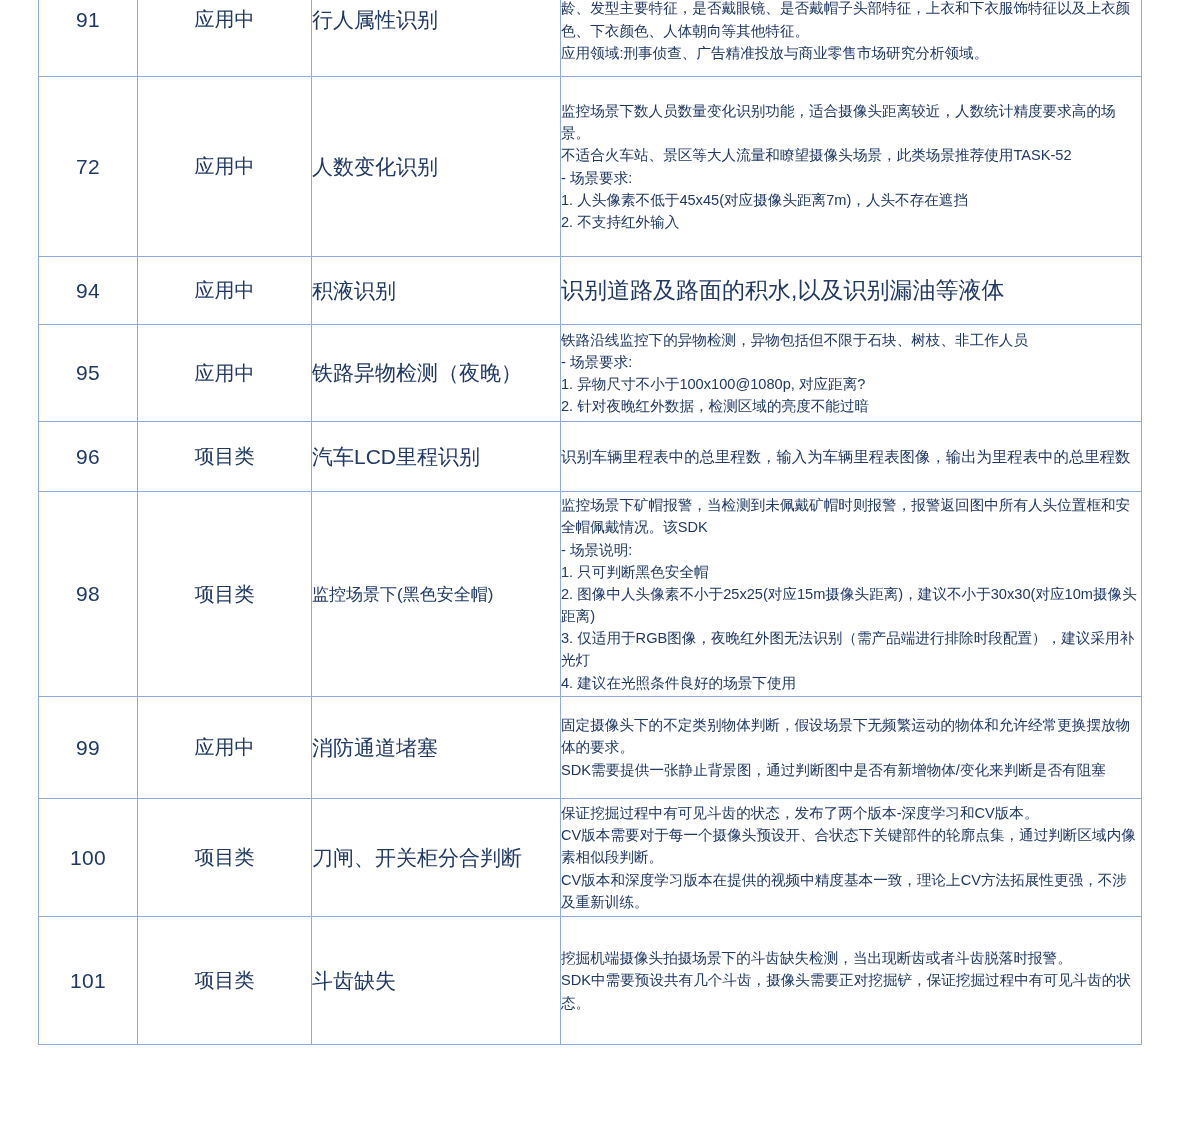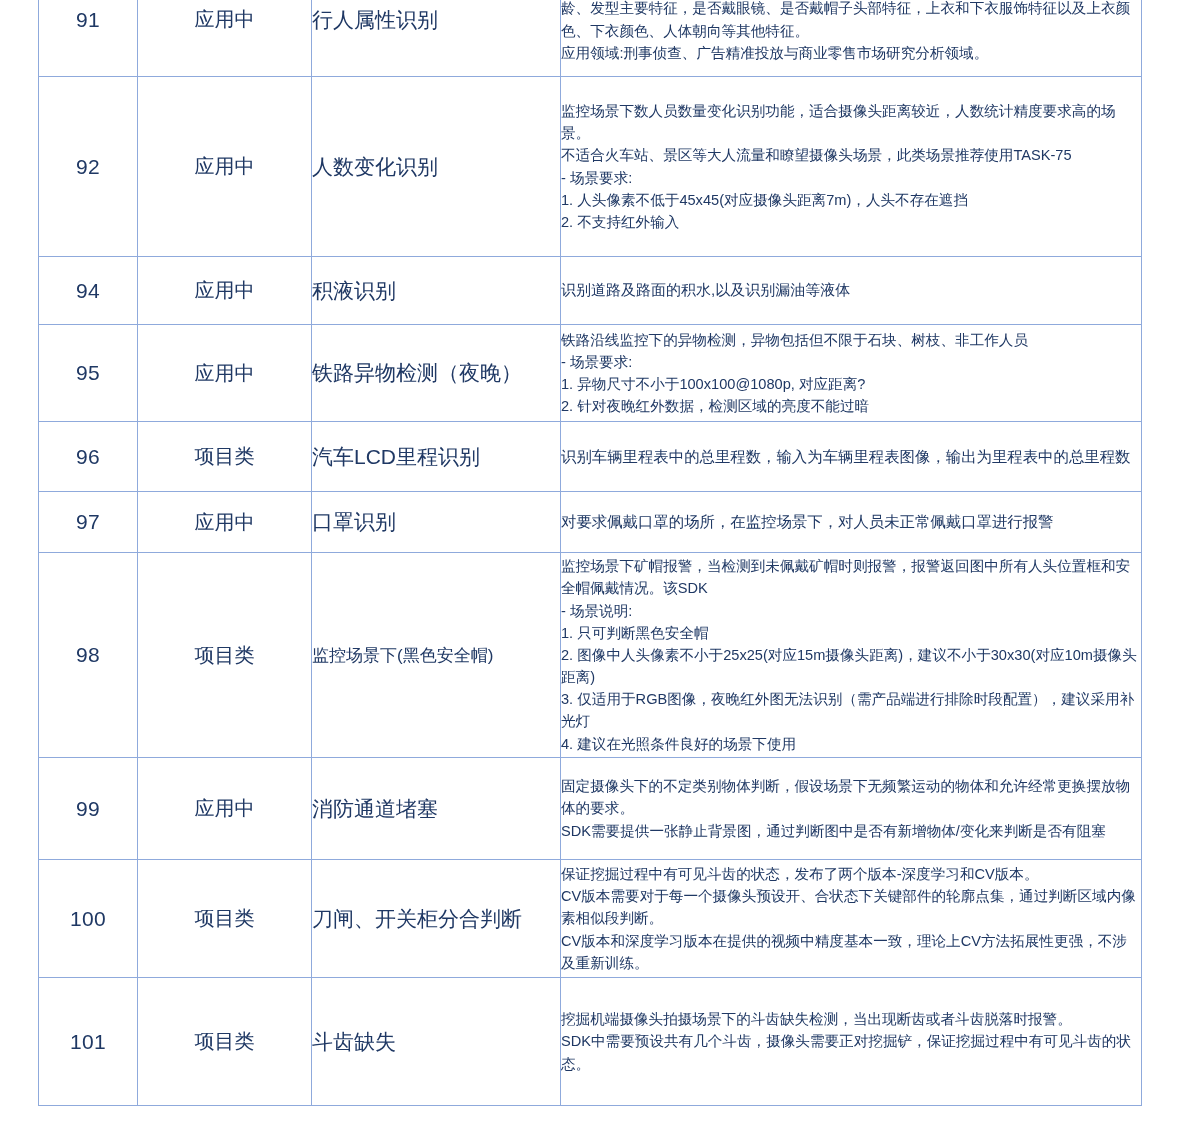--- a/index.html
+++ b/index.html
@@ -66,21 +66,21 @@
   .cell-desc {
     text-align: left;
     font-size: 14.6px;
     line-height: 1.52;
     color: #1F3864;
     padding: 7px 8px 7px 10px;
     white-space: pre-line;
     word-break: break-all;
   }
   .cell-desc.big {
-    font-size: 15px;
+    font-size: 23px;
     line-height: 1.5;
     padding-top: 9px;
     padding-bottom: 9px;
     margin-top: 32px;
   }
   .cell-desc.mid {
     font-size: 15.4px;
     line-height: 1.55;
   }
 </style>
@@ -96,25 +96,25 @@
   </colgroup>
   <tbody>
       <tr style="height: 114px;">
         <td class="cell-id">91</td>
         <td class="cell-status">应用中</td>
         <td class="cell-name">行人属性识别</td>
         <td class="cell-desc">监控场景下，对视频图像里的行人目标进行检测与特征提取，自动判定行人的性别、年龄、发型主要特征，是否戴眼镜、是否戴帽子头部特征，上衣和下衣服饰特征以及上衣颜色、下衣颜色、人体朝向等其他特征。
 应用领域:刑事侦查、广告精准投放与商业零售市场研究分析领域。</td>
       </tr>
       <tr class="alt" style="height: 180px;">
-        <td class="cell-id">92</td>
+        <td class="cell-id">72</td>
         <td class="cell-status">应用中</td>
         <td class="cell-name">人数变化识别</td>
         <td class="cell-desc">监控场景下数人员数量变化识别功能，适合摄像头距离较近，人数统计精度要求高的场景。
-不适合火车站、景区等大人流量和瞭望摄像头场景，此类场景推荐使用TASK-75
+不适合火车站、景区等大人流量和瞭望摄像头场景，此类场景推荐使用TASK-52
 - 场景要求:
 1. 人头像素不低于45x45(对应摄像头距离7m)，人头不存在遮挡
 2. 不支持红外输入</td>
       </tr>
       <tr class="alt" style="height: 68px;">
         <td class="cell-id">94</td>
         <td class="cell-status">应用中</td>
         <td class="cell-name">积液识别</td>
         <td class="cell-desc big">识别道路及路面的积水,以及识别漏油等液体</td>
       </tr>
@@ -125,26 +125,20 @@
         <td class="cell-desc">铁路沿线监控下的异物检测，异物包括但不限于石块、树枝、非工作人员
 - 场景要求:
 1. 异物尺寸不小于100x100@1080p, 对应距离?
 2. 针对夜晚红外数据，检测区域的亮度不能过暗</td>
       </tr>
       <tr class="alt" style="height: 70px;">
         <td class="cell-id">96</td>
         <td class="cell-status">项目类</td>
         <td class="cell-name">汽车LCD里程识别</td>
         <td class="cell-desc mid">识别车辆里程表中的总里程数，输入为车辆里程表图像，输出为里程表中的总里程数</td>
-      </tr>
-      <tr style="height: 61px;">
-        <td class="cell-id">97</td>
-        <td class="cell-status">应用中</td>
-        <td class="cell-name">口罩识别</td>
-        <td class="cell-desc mid">对要求佩戴口罩的场所，在监控场景下，对人员未正常佩戴口罩进行报警</td>
       </tr>
       <tr class="alt" style="height: 205px;">
         <td class="cell-id">98</td>
         <td class="cell-status">项目类</td>
         <td class="cell-name small">监控场景下(黑色安全帽)</td>
         <td class="cell-desc">监控场景下矿帽报警，当检测到未佩戴矿帽时则报警，报警返回图中所有人头位置框和安全帽佩戴情况。该SDK
 - 场景说明:
 1. 只可判断黑色安全帽
 2. 图像中人头像素不小于25x25(对应15m摄像头距离)，建议不小于30x30(对应10m摄像头距离)
 3. 仅适用于RGB图像，夜晚红外图无法识别（需产品端进行排除时段配置），建议采用补光灯

